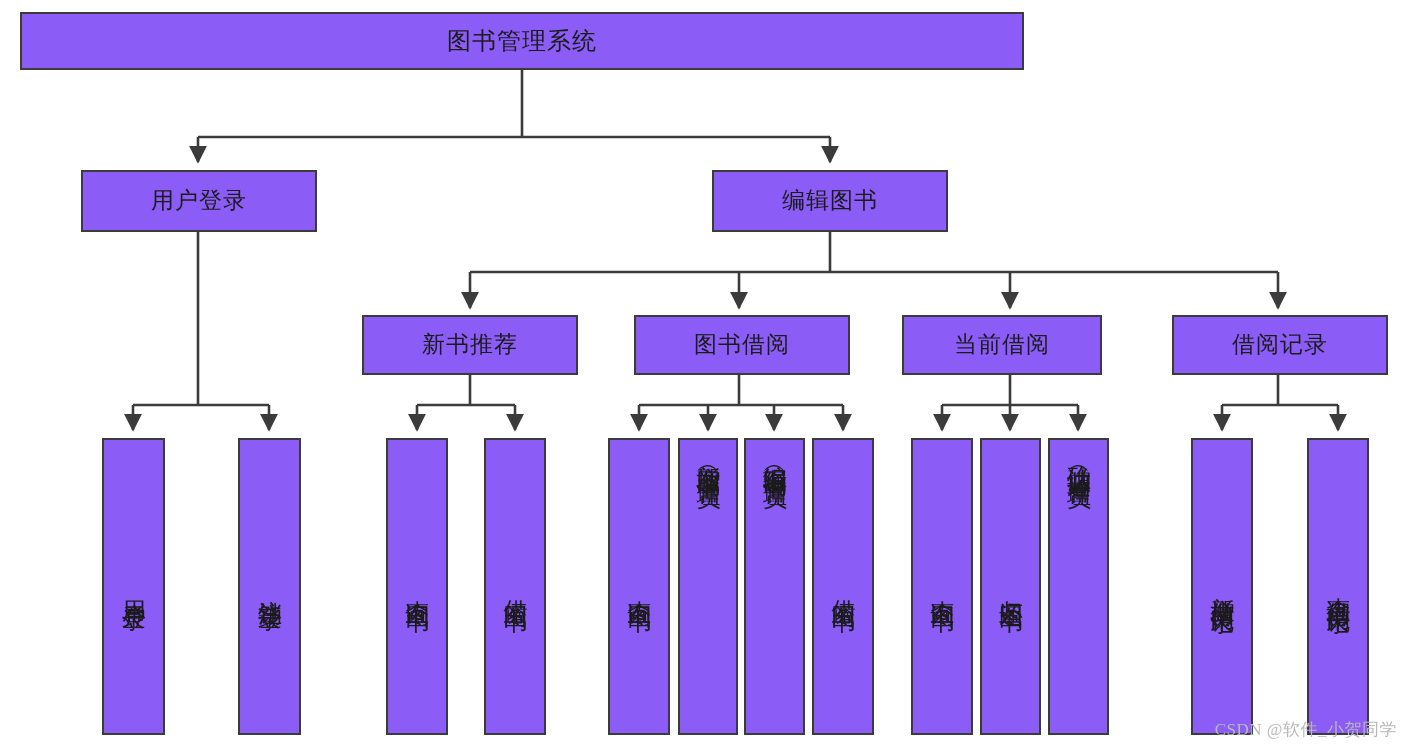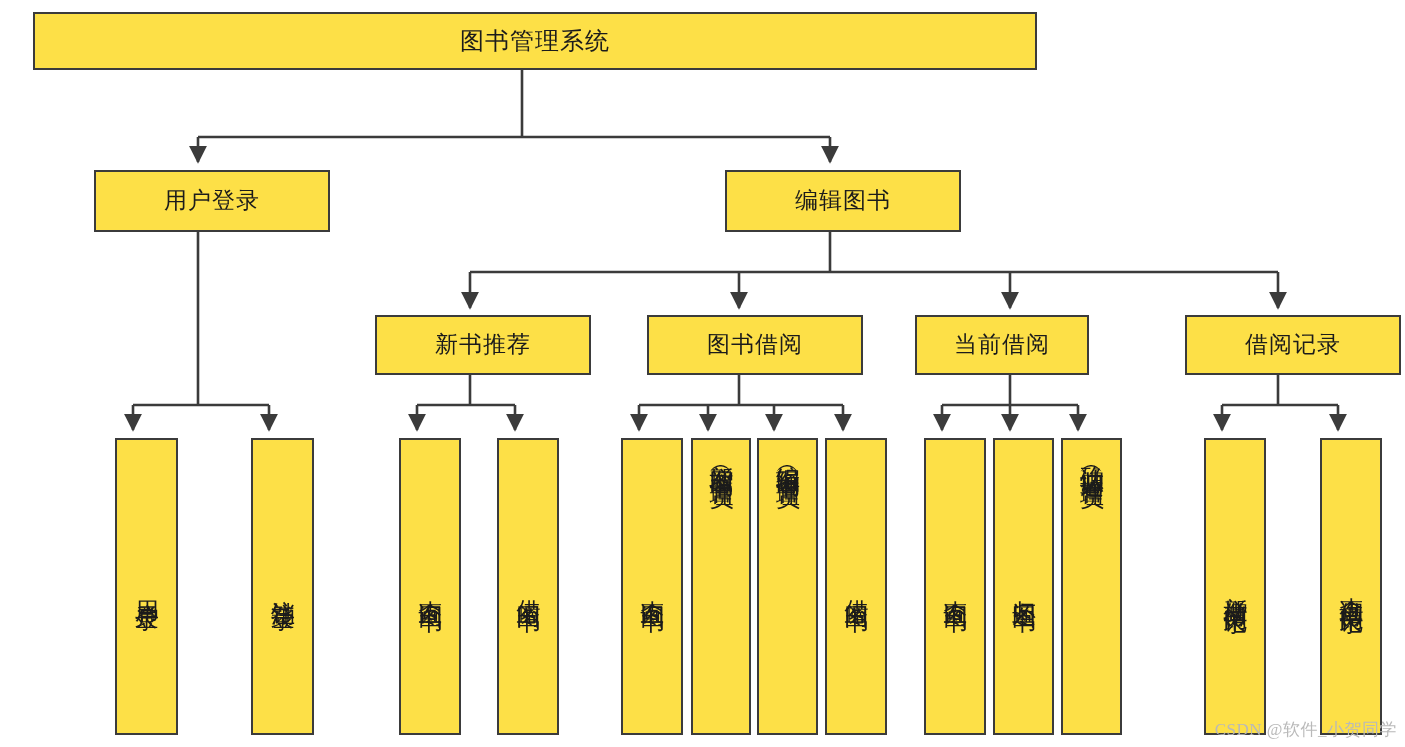--- a/index.html
+++ b/index.html
@@ -10,29 +10,28 @@
     font-family:"DejaVu Sans","Liberation Sans",sans-serif;
     overflow:hidden;
     position:relative;
   }
   #diagram{
     position:absolute;left:0;top:0;width:1405px;height:747px;
   }
   .node{
     position:absolute;
     box-sizing:border-box;
-    background:#fde047;
+    background:#8b5cf6;
     border:2.5px solid #3b3b3b;
     display:flex;
     align-items:center;
     justify-content:center;
     color:#1b1b1b;
     letter-spacing:1px;
     z-index:3;
-    margin-left:13px;
   }
   
   .node.h{
     font-size:23px;
     line-height:1.1;
     white-space:nowrap;
   }
   .node.root{ font-size:24px; }
   
   .node.v{
@@ -121,21 +120,21 @@
     </g>
   </svg>
 
   <div class="node h root" style="left:20px;top:12px;width:1004px;height:58px;">图书管理系统</div>
 
   <div class="node h" style="left:81px;top:170px;width:236px;height:62px;">用户登录</div>
   <div class="node h" style="left:712px;top:170px;width:236px;height:62px;">编辑图书</div>
 
   <div class="node h" style="left:634px;top:315px;width:216px;height:60px;">图书借阅</div>
   <div class="node h" style="left:362px;top:315px;width:216px;height:60px;">新书推荐</div>
-  <div class="node h" style="left:902px;top:315px;width:174px;height:60px;">当前借阅</div>
+  <div class="node h" style="left:902px;top:315px;width:200px;height:60px;">当前借阅</div>
   <div class="node h" style="left:1172px;top:315px;width:216px;height:60px;">借阅记录</div>
 
   <div class="node v" style="left:102px;top:438px;width:63px;height:297px;">用户登录</div>
   <div class="node v" style="left:238px;top:438px;width:63px;height:297px;">注销登录</div>
 
   <div class="node v" style="left:386px;top:438px;width:62px;height:297px;">查询图书</div>
   <div class="node v" style="left:484px;top:438px;width:62px;height:297px;">借阅图书</div>
 
   <div class="node v" style="left:608px;top:438px;width:62px;height:297px;">查询图书</div>
   <div class="node v toptext" style="left:678px;top:438px;width:60px;height:297px;">新增图书（管理员）</div>

